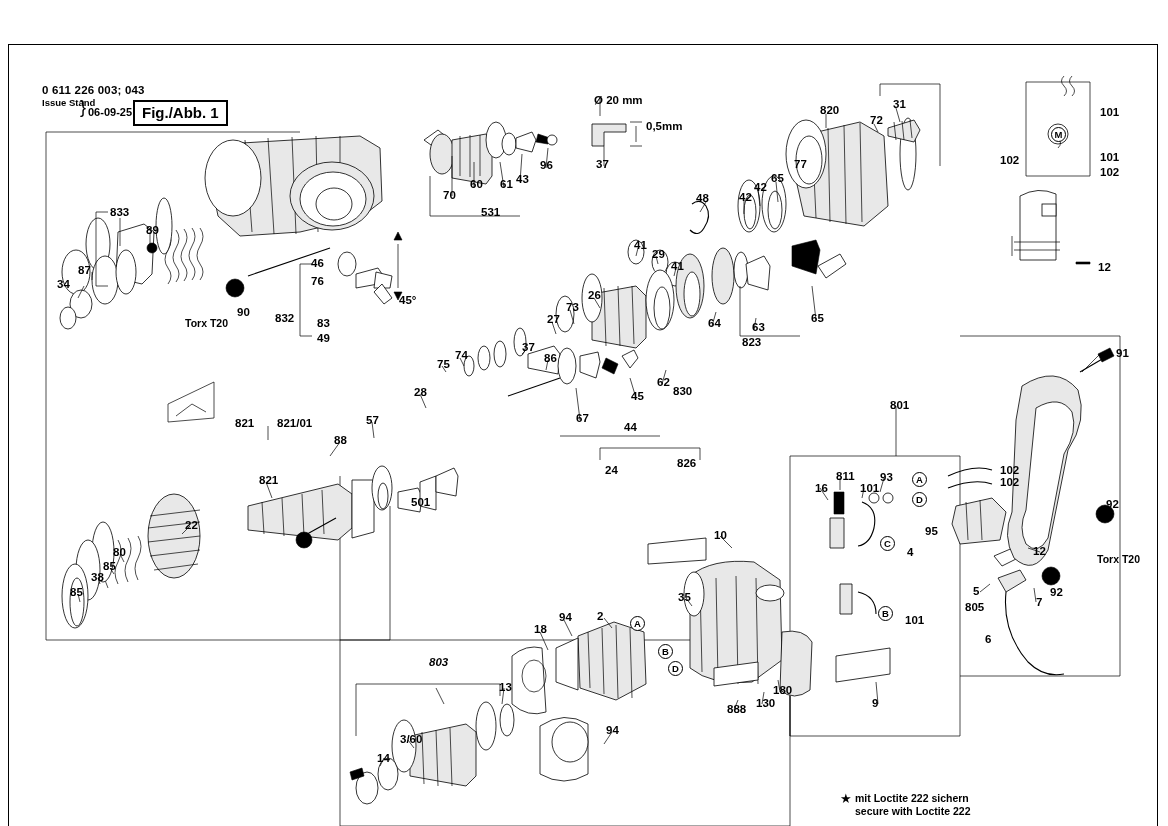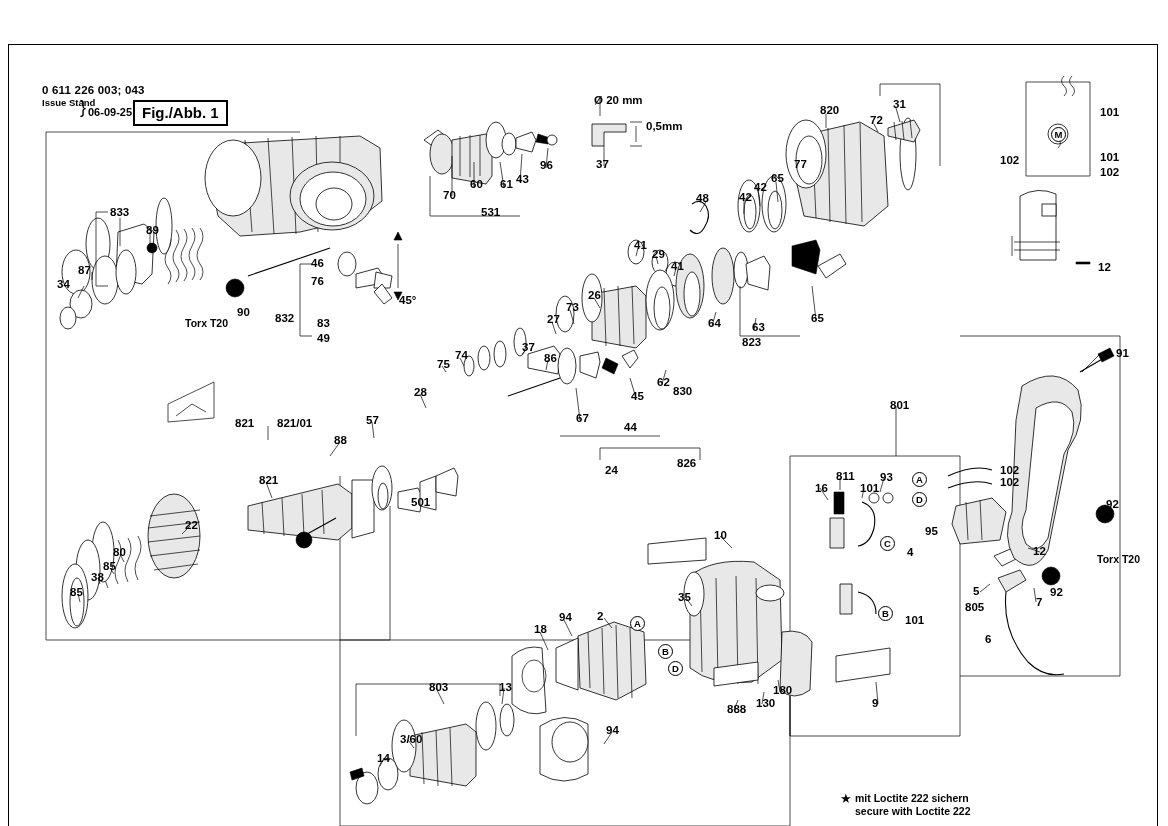--- a/index.html
+++ b/index.html
@@ -355,18 +355,18 @@
       <div class="num" style="left: 714px; top: 493px;">10</div>
       <div class="num" style="left: 597px; top: 574px;">2</div>
       <div class="num" style="left: 678px; top: 555px;">35</div>
       <div class="num" style="left: 534px; top: 587px;">18</div>
       <div class="num" style="left: 559px; top: 575px;">94</div>
       <div class="num" style="left: 606px; top: 688px;">94</div>
       <div class="num" style="left: 727px; top: 667px; text-align: right;">888</div>
       <div class="num" style="left: 756px; top: 661px;">130</div>
       <div class="num" style="left: 773px; top: 648px;">180</div>
       <div class="num" style="left: 872px; top: 661px;">9</div>
-      <div class="num" style="left: 429px; top: 645px;">803</div>
+      <div class="num" style="left: 429px; top: 620px; font-style: italic;">803</div>
       <div class="num" style="left: 499px; top: 645px;">13</div>
       <div class="num" style="left: 400px; top: 697px;">3/60</div>
       <div class="num" style="left: 377px; top: 716px;">14</div>
     </div>
 </div>
 
 </body></html>

